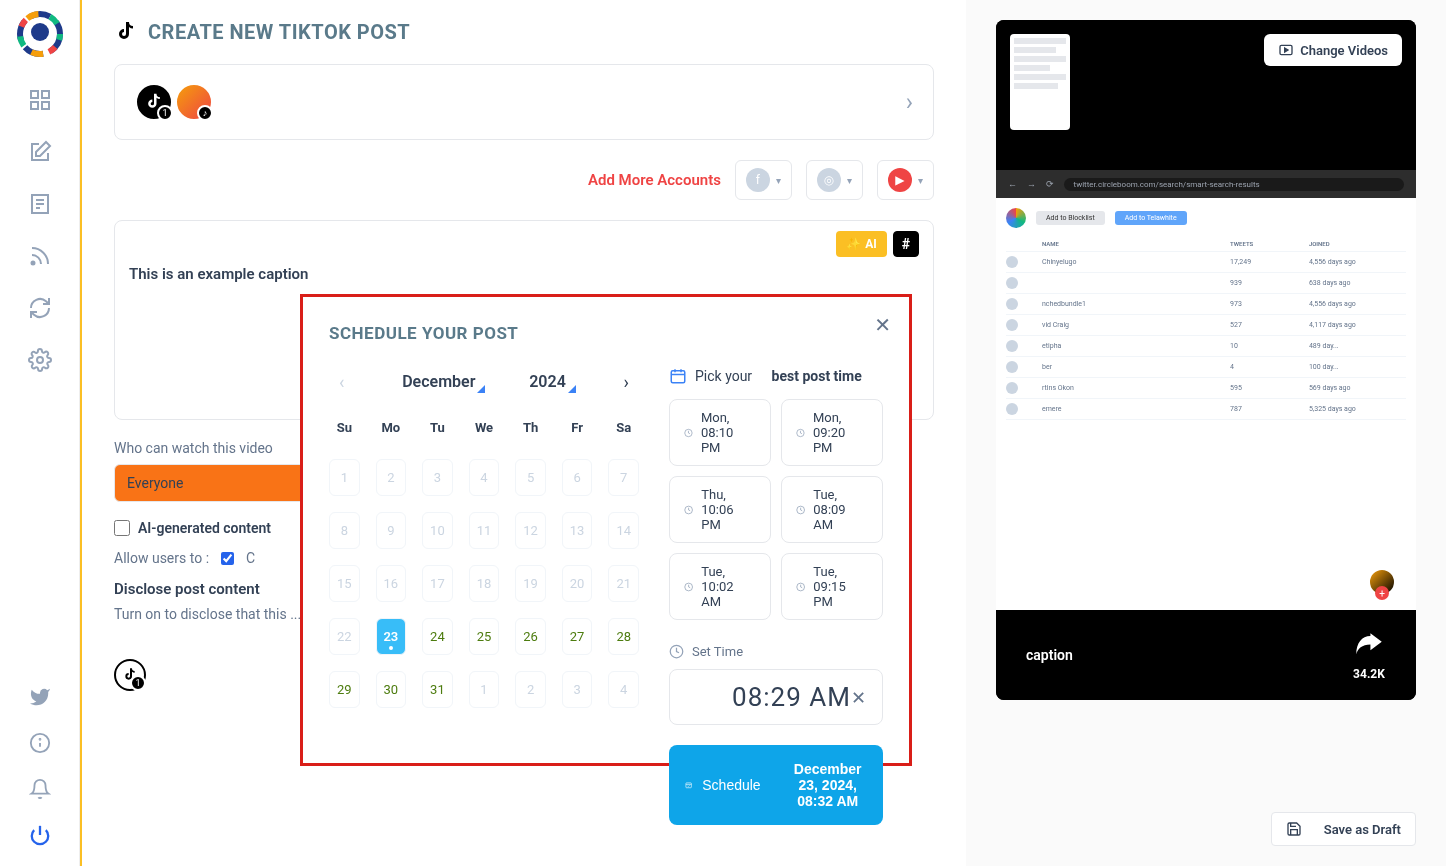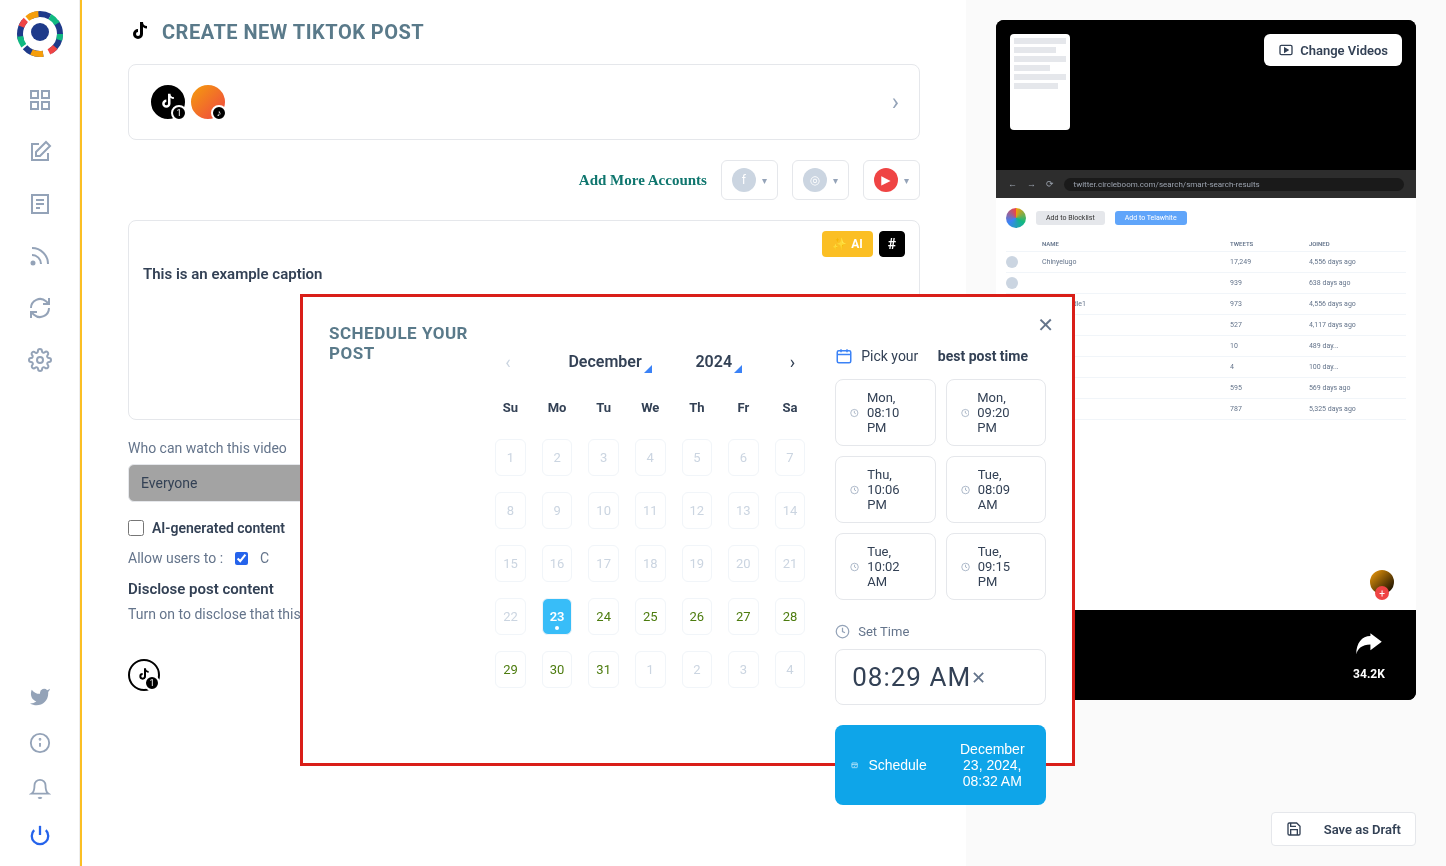--- a/index.html
+++ b/index.html
@@ -13,57 +13,57 @@
 .logo svg { width: 48px; height: 48px; }
 .test-badge { position: absolute; left: 62px; top: 0; background: #fbbf24; color: #000; font-size: 8px; font-weight: bold; writing-mode: vertical-rl; padding: 6px 3px; letter-spacing: 1px; }
 .sidebar-icons { display: flex; flex-direction: column; gap: 28px; align-items: center; flex: 1; }
 .sidebar-icon { width: 24px; height: 24px; color: #94a3b8; cursor: pointer; }
 .sidebar-bottom { display: flex; flex-direction: column; gap: 24px; align-items: center; padding-bottom: 20px; }
 .sidebar-bottom .sidebar-icon { width: 22px; height: 22px; }
 .power-icon { color: #2563eb; }
 
 
 .main { flex: 1; display: flex; overflow: hidden; }
-.content-left { flex: 1; padding: 20px 46px; overflow-y: auto; position: relative; border-left: 2px solid #fbbf24; }
+.content-left { flex: 1; padding: 20px 32px; overflow-y: auto; position: relative; border-left: 2px solid #fbbf24; }
 .content-right { width: 480px; padding: 20px 30px; background: #fafafa; position: relative; }
 
 
 .page-header { display: flex; align-items: center; gap: 10px; margin-bottom: 20px; }
 .page-header svg { width: 24px; height: 24px; }
 .page-title { font-size: 20px; font-weight: 700; color: #5a7a8a; letter-spacing: 0.5px; }
 
 
 .account-card { border: 1px solid #e5e7eb; border-radius: 8px; padding: 18px 20px; display: flex; align-items: center; justify-content: space-between; margin-bottom: 20px; }
 .account-avatars { display: flex; gap: 8px; align-items: center; }
 .avatar { width: 38px; height: 38px; border-radius: 50%; background: #000; position: relative; display:flex;align-items:center;justify-content:center;color:#fff;font-size:10px; border:2px solid #fff; }
 .avatar.second { background: linear-gradient(135deg, #f59e0b, #ef4444); margin-left: -6px; }
 .avatar-badge { position: absolute; bottom: -2px; right: -2px; background: #000; color: #fff; width: 16px; height: 16px; border-radius: 50%; font-size: 9px; display: flex; align-items: center; justify-content: center; border:2px solid #fff;}
 .chevron-right { color: #94a3b8; font-size: 24px; }
 
 
 .add-accounts-row { display: flex; align-items: center; justify-content: flex-end; gap: 14px; margin-bottom: 20px; }
-.add-accounts-label { font-size: 15px; font-weight: 600; color: #0f766e; font-family: Liberation Serif, serif; }
+.add-accounts-label { font-size: 15px; font-weight: 600; color: #ef4444; }
 .social-dd { display: flex; align-items: center; gap: 6px; border: 1px solid #e5e7eb; border-radius: 6px; padding: 7px 10px; cursor: pointer; }
 .social-circle { width: 24px; height: 24px; border-radius: 50%; display: flex; align-items: center; justify-content: center; font-size: 12px; color: #fff; }
 .social-fb { background: #cbd5e1; }
 .social-ig { background: #cbd5e1; }
 .social-yt { background: #ef4444; }
 .dd-caret { color: #94a3b8; font-size: 10px; }
 
 
 .caption-box { border: 1px solid #e5e7eb; border-radius: 8px; padding: 14px; margin-bottom: 20px; position: relative; min-height: 200px; }
 .caption-badges { position: absolute; right: 14px; top: 10px; display: flex; gap: 6px; }
 .ai-badge { background: #fbbf24; color: #fff; font-size: 12px; font-weight: 700; padding: 4px 10px; border-radius: 4px; display: flex; align-items: center; gap: 4px; }
 .hash-badge { background: #000; color: #fff; font-size: 14px; font-weight: 700; padding: 4px 8px; border-radius: 4px; border:1px solid #000; }
 .caption-text { font-size: 15px; font-weight: 600; color: #334155; margin-top: 30px; }
 
 
 .form-section { font-size: 14px; color: #475569; }
 .form-label { margin-bottom: 8px; color: #64748b; font-size: 14px;}
-.form-select { width: 250px; border: 1px solid #e5e7eb; border-radius: 6px; padding: 10px 12px; font-size: 14px; color: #334155; background: #a3a3a3; margin-bottom: 18px; }
+.form-select { width: 250px; border: 1px solid #e5e7eb; border-radius: 6px; padding: 10px 12px; font-size: 14px; color: #334155; background: #f97316; margin-bottom: 18px; }
 .checkbox-row { display: flex; align-items: center; gap: 8px; margin-bottom: 14px; font-size: 14px; color: #334155; font-weight:600;}
 .checkbox-row input { width: 16px; height: 16px; }
 .allow-row { display: flex; align-items: center; gap: 12px; margin-bottom: 14px; font-size: 14px; color: #64748b; }
 .disclose-title { font-size: 15px; font-weight: 600; color: #334155; margin-bottom: 6px; }
 .disclose-body { font-size: 14px; color: #64748b; line-height: 1.5; max-width: 600px; }
 
 
 .action-bar { display: flex; align-items: center; gap: 16px; padding-top: 30px; }
 .small-avatar { width: 32px; height: 32px; border-radius: 50%; background: #fff; border:2px solid #000; position: relative; display:flex;align-items:center;justify-content:center; }
 .action-buttons { display: flex; gap: 12px; margin-left: auto; margin-right:auto; }
@@ -89,21 +89,21 @@
 .share-block{display:flex;flex-direction:column;align-items:center;gap:4px;}
 .share-count{font-size:12px;font-weight:700;}
 .floaty{position:absolute;right:20px;top:370px;display:flex;flex-direction:column;gap:6px;align-items:center;}
 .floaty-av{width:28px;height:28px;border-radius:50%;background:linear-gradient(135deg,#f59e0b,#000);border:2px solid #fff;position:relative;}
 .floaty-plus{position:absolute;bottom:-6px;left:50%;transform:translateX(-50%);width:14px;height:14px;border-radius:50%;background:#ef4444;color:#fff;font-size:10px;display:flex;align-items:center;justify-content:center;}
 .floaty-heart{width:28px;height:28px;color:#fff;}
 
 .save-draft { position: absolute; bottom: 20px; right: 30px; background: #fff; border: 1px solid #e5e7eb; border-radius: 4px; padding: 8px 14px; font-size: 13px; font-weight: 600; color: #334155; display: flex; align-items: center; gap: 22px; cursor: pointer; }
 
 
-.modal { position: absolute; left: 300px; top: 294px; width: 775px; height: 472px; background: #fff; border: 3px solid #d91e18; z-index: 10; padding: 26px 26px 22px 26px; display: flex; flex-direction: row; }
+.modal { position: absolute; left: 300px; top: 294px; width: 612px; height: 472px; background: #fff; border: 3px solid #d91e18; z-index: 10; padding: 26px 26px 22px 26px; display: flex; flex-direction: column; }
 .modal-title { font-size: 17px; font-weight: 700; color: #5a7a8a; letter-spacing: 0.5px; }
 .modal-close { position: absolute; top: 16px; right: 18px; font-size: 20px; color: #64748b; cursor: pointer; font-weight:300;}
 .modal-body { display: flex; gap: 30px; margin-top: 24px; flex: 1; }
 
 
 .calendar { width: 310px; }
 .cal-header { display: flex; align-items: center; justify-content: space-between; margin-bottom: 16px; padding: 0 6px;}
 .cal-nav { color: #cbd5e1; font-size: 18px; cursor: pointer; padding:4px;}
 .cal-month { font-size: 16px; font-weight: 600; color: #334155; position:relative;}
 .cal-year { font-size: 16px; font-weight: 600; color: #334155; position:relative;}
@@ -118,25 +118,25 @@
 
 
 .time-panel { flex: 1; display: flex; flex-direction: column; }
 .pick-label { display: flex; align-items: center; gap: 8px; font-size: 14px; color: #334155; margin-bottom: 14px; }
 .pick-label b { font-weight: 700; }
 .cal-icon{color:#3b82f6;}
 .time-grid { display: grid; grid-template-columns: 1fr 1fr; gap: 10px; margin-bottom: 24px; }
 .time-chip { border: 1px solid #e5e7eb; border-radius: 8px; padding: 10px 14px; font-size: 13px; color: #334155; display: flex; align-items: center; gap: 8px; cursor: pointer; justify-content:center;}
 .clock-ic { color: #94a3b8; }
 .set-time-label { display: flex; align-items: center; gap: 8px; font-size: 13px; color: #64748b; margin-bottom: 10px; }
-.time-input-row { border: 1px solid #e5e7eb; border-radius: 8px; padding: 12px 16px; display: flex; align-items: center; justify-content: flex-start; margin-bottom: auto;}
+.time-input-row { border: 1px solid #e5e7eb; border-radius: 8px; padding: 12px 16px; display: flex; align-items: center; justify-content: flex-end; margin-bottom: auto;}
 .time-value { font-size: 26px; font-weight: 400; color: #334155; letter-spacing:1px;}
 .time-clear { color: #64748b; font-size: 18px; cursor: pointer; }
 .schedule-btn { background: #0ea5e9; color: #fff; border: none; border-radius: 8px; padding: 16px; font-size: 14px; font-weight: 500; display: flex; align-items: center; justify-content: center; gap: 10px; cursor: pointer; margin-top: 20px;}
-.schedule-btn b { font-weight: 400; }
+.schedule-btn b { font-weight: 700; }
 
 
 .scroll-wedge{position:absolute;right:0;top:0;bottom:0;width:18px;background:#f1f5f9;}
 .scroll-thumb{position:absolute;right:2px;top:2px;width:14px;height:90px;background:#cbd5e1;border-radius:3px;}
 
 </style>
 </head>
 <body>
 
 <div class="app">

